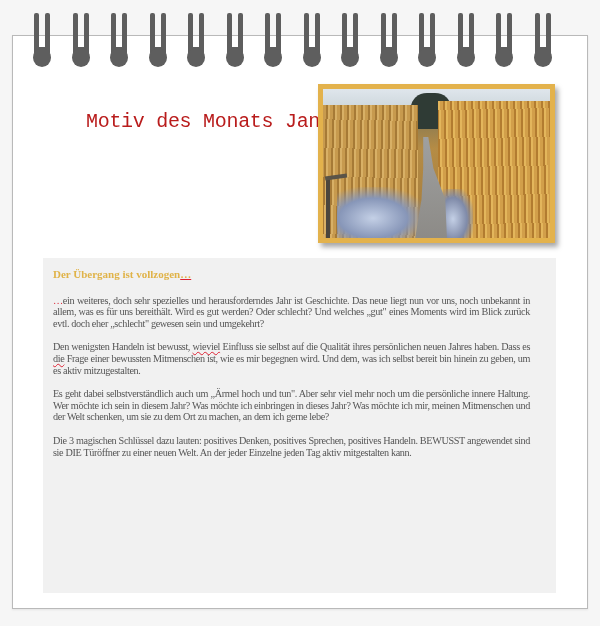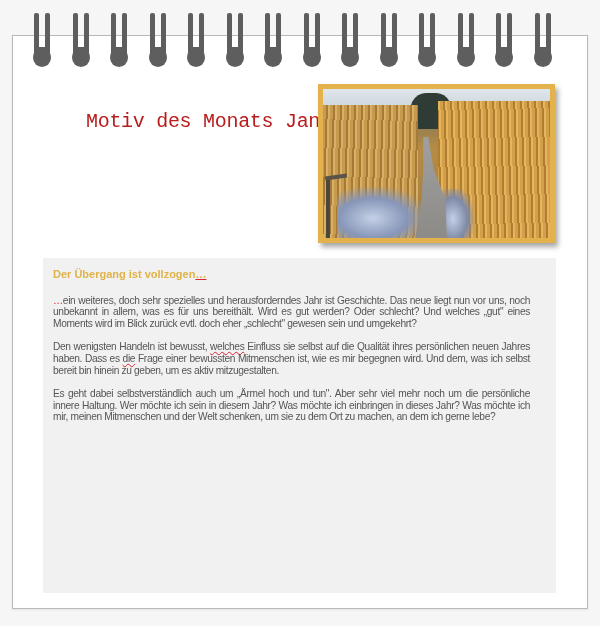--- a/index.html
+++ b/index.html
@@ -42,21 +42,21 @@
   .snow-r { position:absolute; left:110px; top:100px; width:40px; height:50px; background:radial-gradient(ellipse at 50% 60%,#c4d0e6 0%,#7f8aa8 50%,rgba(90,100,120,0) 80%); }
   .path { position:absolute; left:90px; top:48px; width:34px; height:104px;
     background:linear-gradient(180deg,#9fa0a0,#8c8a86);
     clip-path:polygon(30% 0, 45% 0, 60% 30%, 95% 60%, 100% 100%, 5% 100%, 25% 60%, 30% 30%); }
   .rail { position:absolute; left:2px; top:86px; width:22px; height:4px; background:#5a5448; transform:rotate(-8deg); }
   .rail-post { position:absolute; left:3px; top:88px; width:4px; height:62px; background:#4a463d; }
 
   .content {
     position:absolute; left:43px; top:258px; width:513px; height:335px; background:#f1f1f1;
     box-sizing:border-box; padding:10px 10px 0 10px;
-    font-family:Liberation Sans, sans-serif; color:#555; font-size:10.2px; line-height:11.6px;
+    font-family:Liberation Serif, serif; color:#555; font-size:10.2px; line-height:11.6px;
   }
   .heading { color:#e0b348; font-size:11px; font-weight:bold; margin:1px 0 14px 0; white-space:nowrap; }
   .heading .mark { text-decoration:underline; text-decoration-color:#d23; }
   .para { margin:0 16px 12px 0; text-align:justify; letter-spacing:-0.35px; }
   .spell { text-decoration:underline wavy #d23; text-decoration-thickness:1px; }
   .redmark { color:#d23; }
 </style>
 </head>
 <body>
 
@@ -163,17 +163,18 @@
     <div class="rail-post"></div>
     <div class="rail"></div>
   </div>
 </div>
 
 <div class="content">
   <div class="heading"><span>Der Übergang ist vollzogen</span><span class="mark">…</span></div>
 
   <p class="para"><span class="redmark">…</span><span>ein weiteres, doch sehr spezielles und herausforderndes Jahr ist Geschichte. Das neue liegt nun vor uns, noch unbekannt in allem, was es für uns bereithält. Wird es gut werden? Oder schlecht? Und welches „gut" eines Moments wird im Blick zurück evtl. doch eher „schlecht" gewesen sein und umgekehrt?</span></p>
 
-  <p class="para"><span>Den wenigsten Handeln ist bewusst, </span><span class="spell">welches</span><span> Einfluss sie selbst auf die Qualität ihres persönlichen neuen Jahres haben. Dass es </span><span class="spell">die</span><span> Frage einer bewussten Mitmenschen ist, wie es mir begegnen wird. Und dem, was ich selbst bereit bin hinein zu geben, um es aktiv mitzugestalten.</span></p>
+  <p class="para"><span>Den wenigsten Handeln ist bewusst, </span><span class="spell">wieviel</span><span> Einfluss sie selbst auf die Qualität ihres persönlichen neuen Jahres haben. Dass es </span><span class="spell">die</span><span> Frage einer bewussten Mitmenschen ist, wie es mir begegnen wird. Und dem, was ich selbst bereit bin hinein zu geben, um es aktiv mitzugestalten.</span></p>
 
   <p class="para">Es geht dabei selbstverständlich auch um „Ärmel hoch und tun". Aber sehr viel mehr noch um die persönliche innere Haltung. Wer möchte ich sein in diesem Jahr? Was möchte ich einbringen in dieses Jahr? Was möchte ich mir, meinen Mitmenschen und der Welt schenken, um sie zu dem Ort zu machen, an dem ich gerne lebe?</p>
 
+  <p class="para">Die 3 magischen Schlüssel dazu lauten: positives Denken, positives Sprechen, positives Handeln. BEWUSST angewendet sind sie DIE Türöffner zu einer neuen Welt. An der jeder Einzelne jeden Tag aktiv mitgestalten kann.</p>
 </div>
 
 </body></html>

